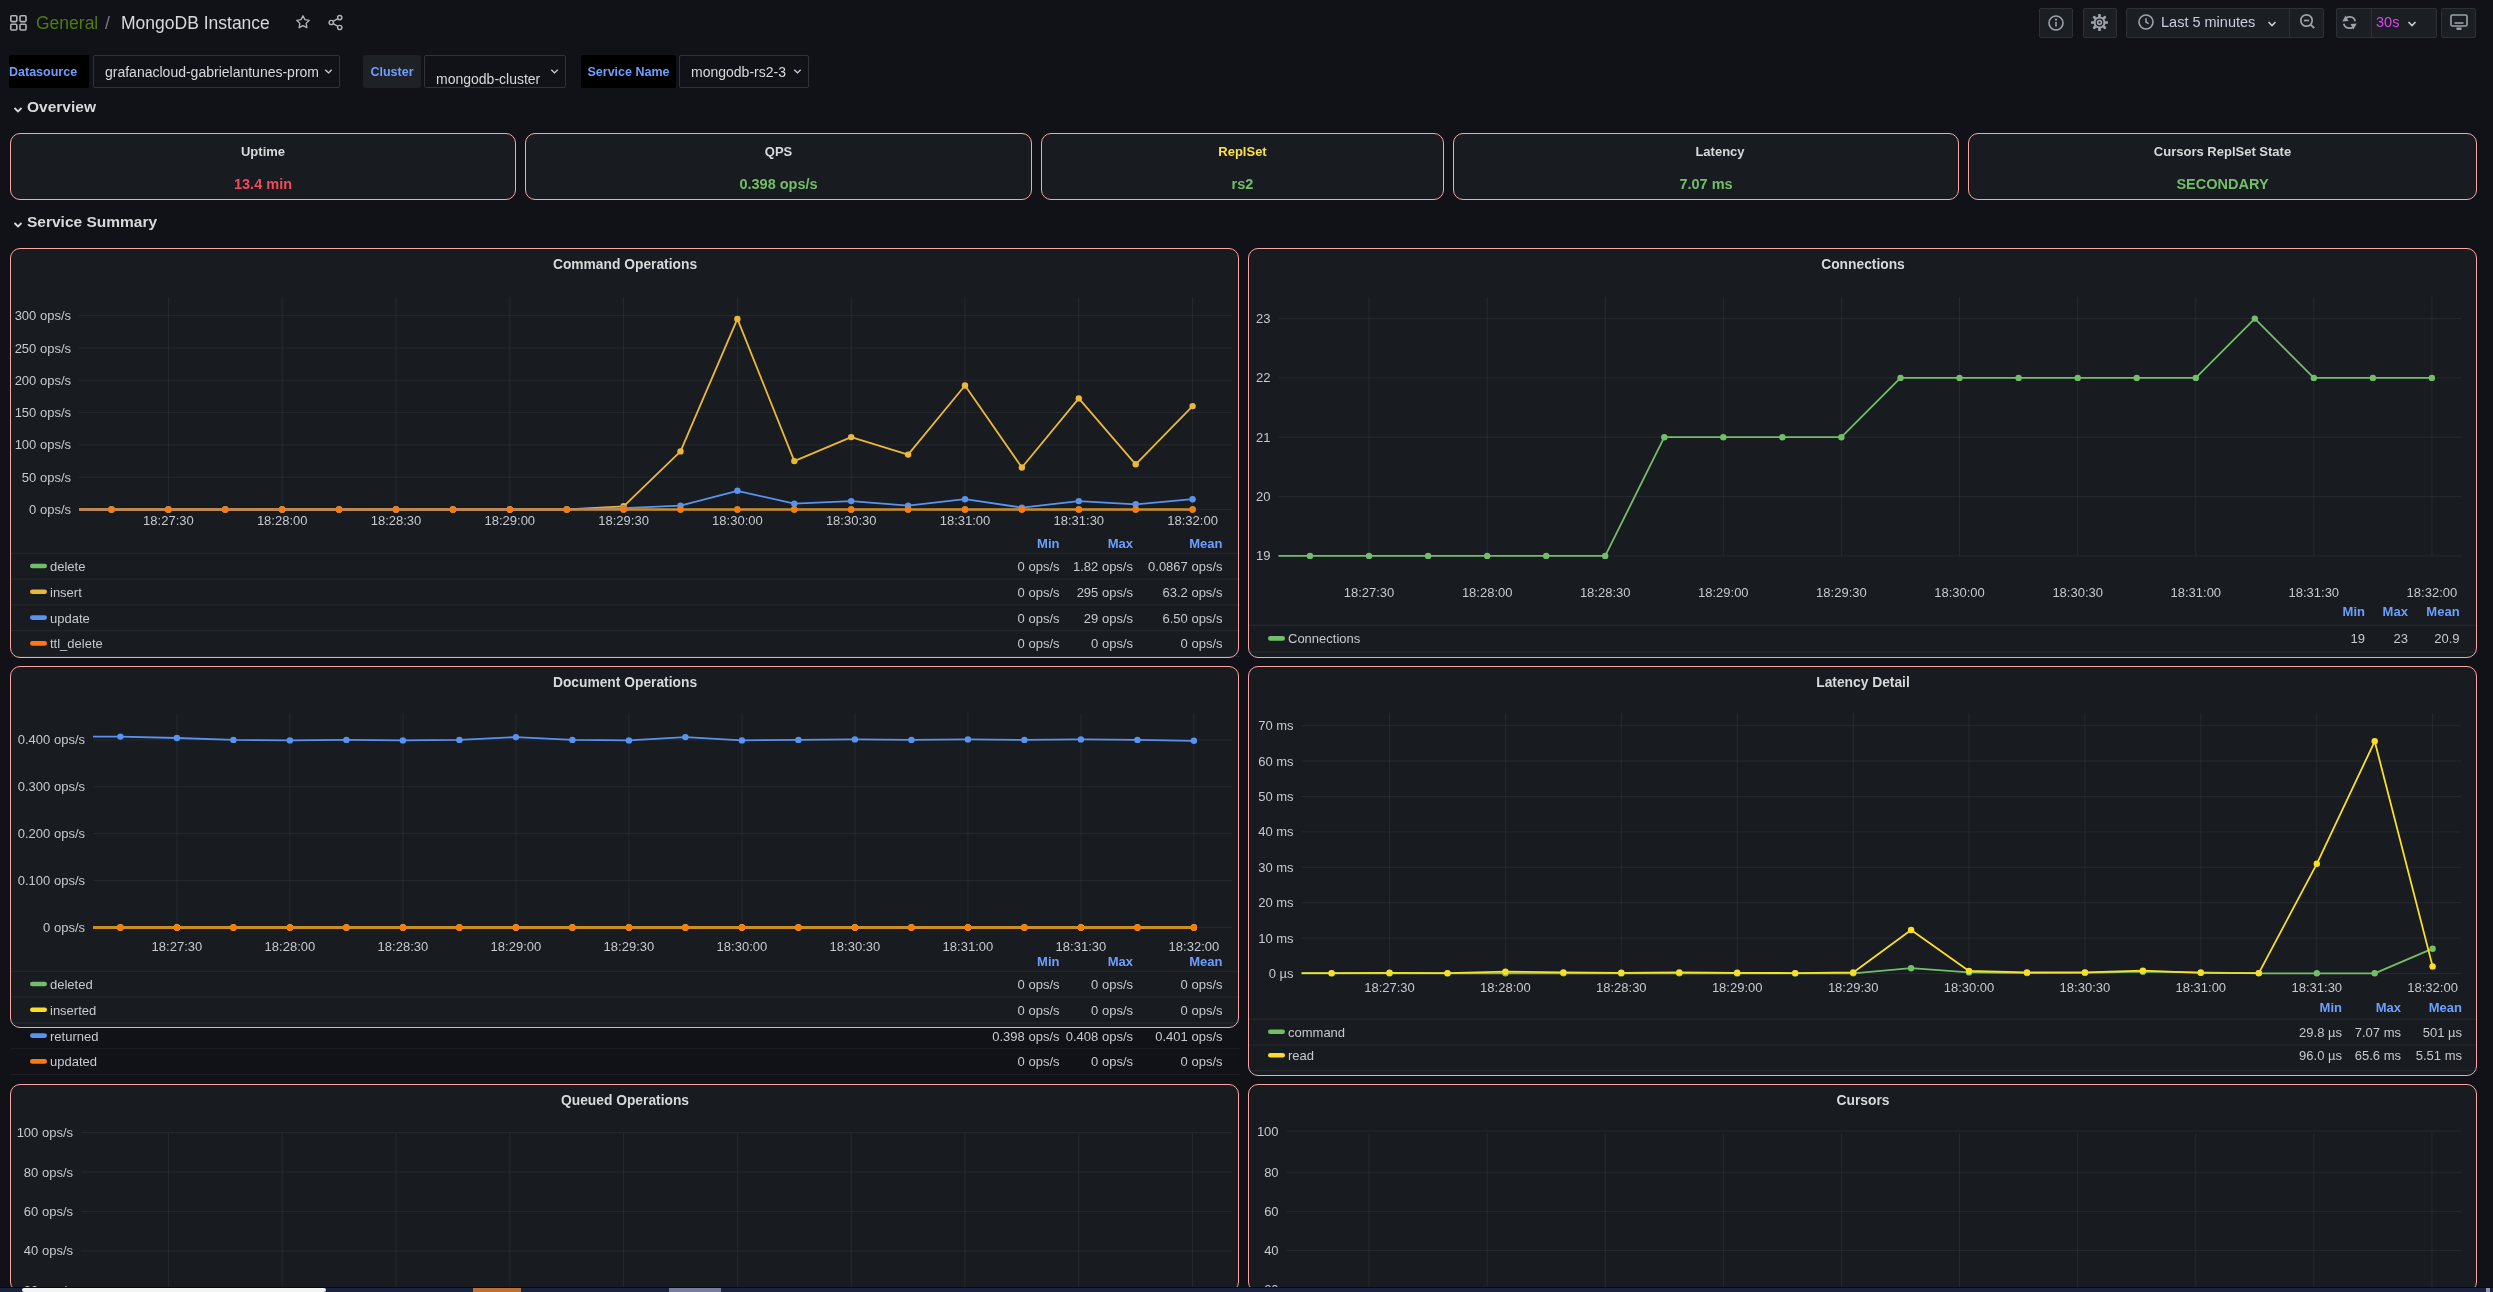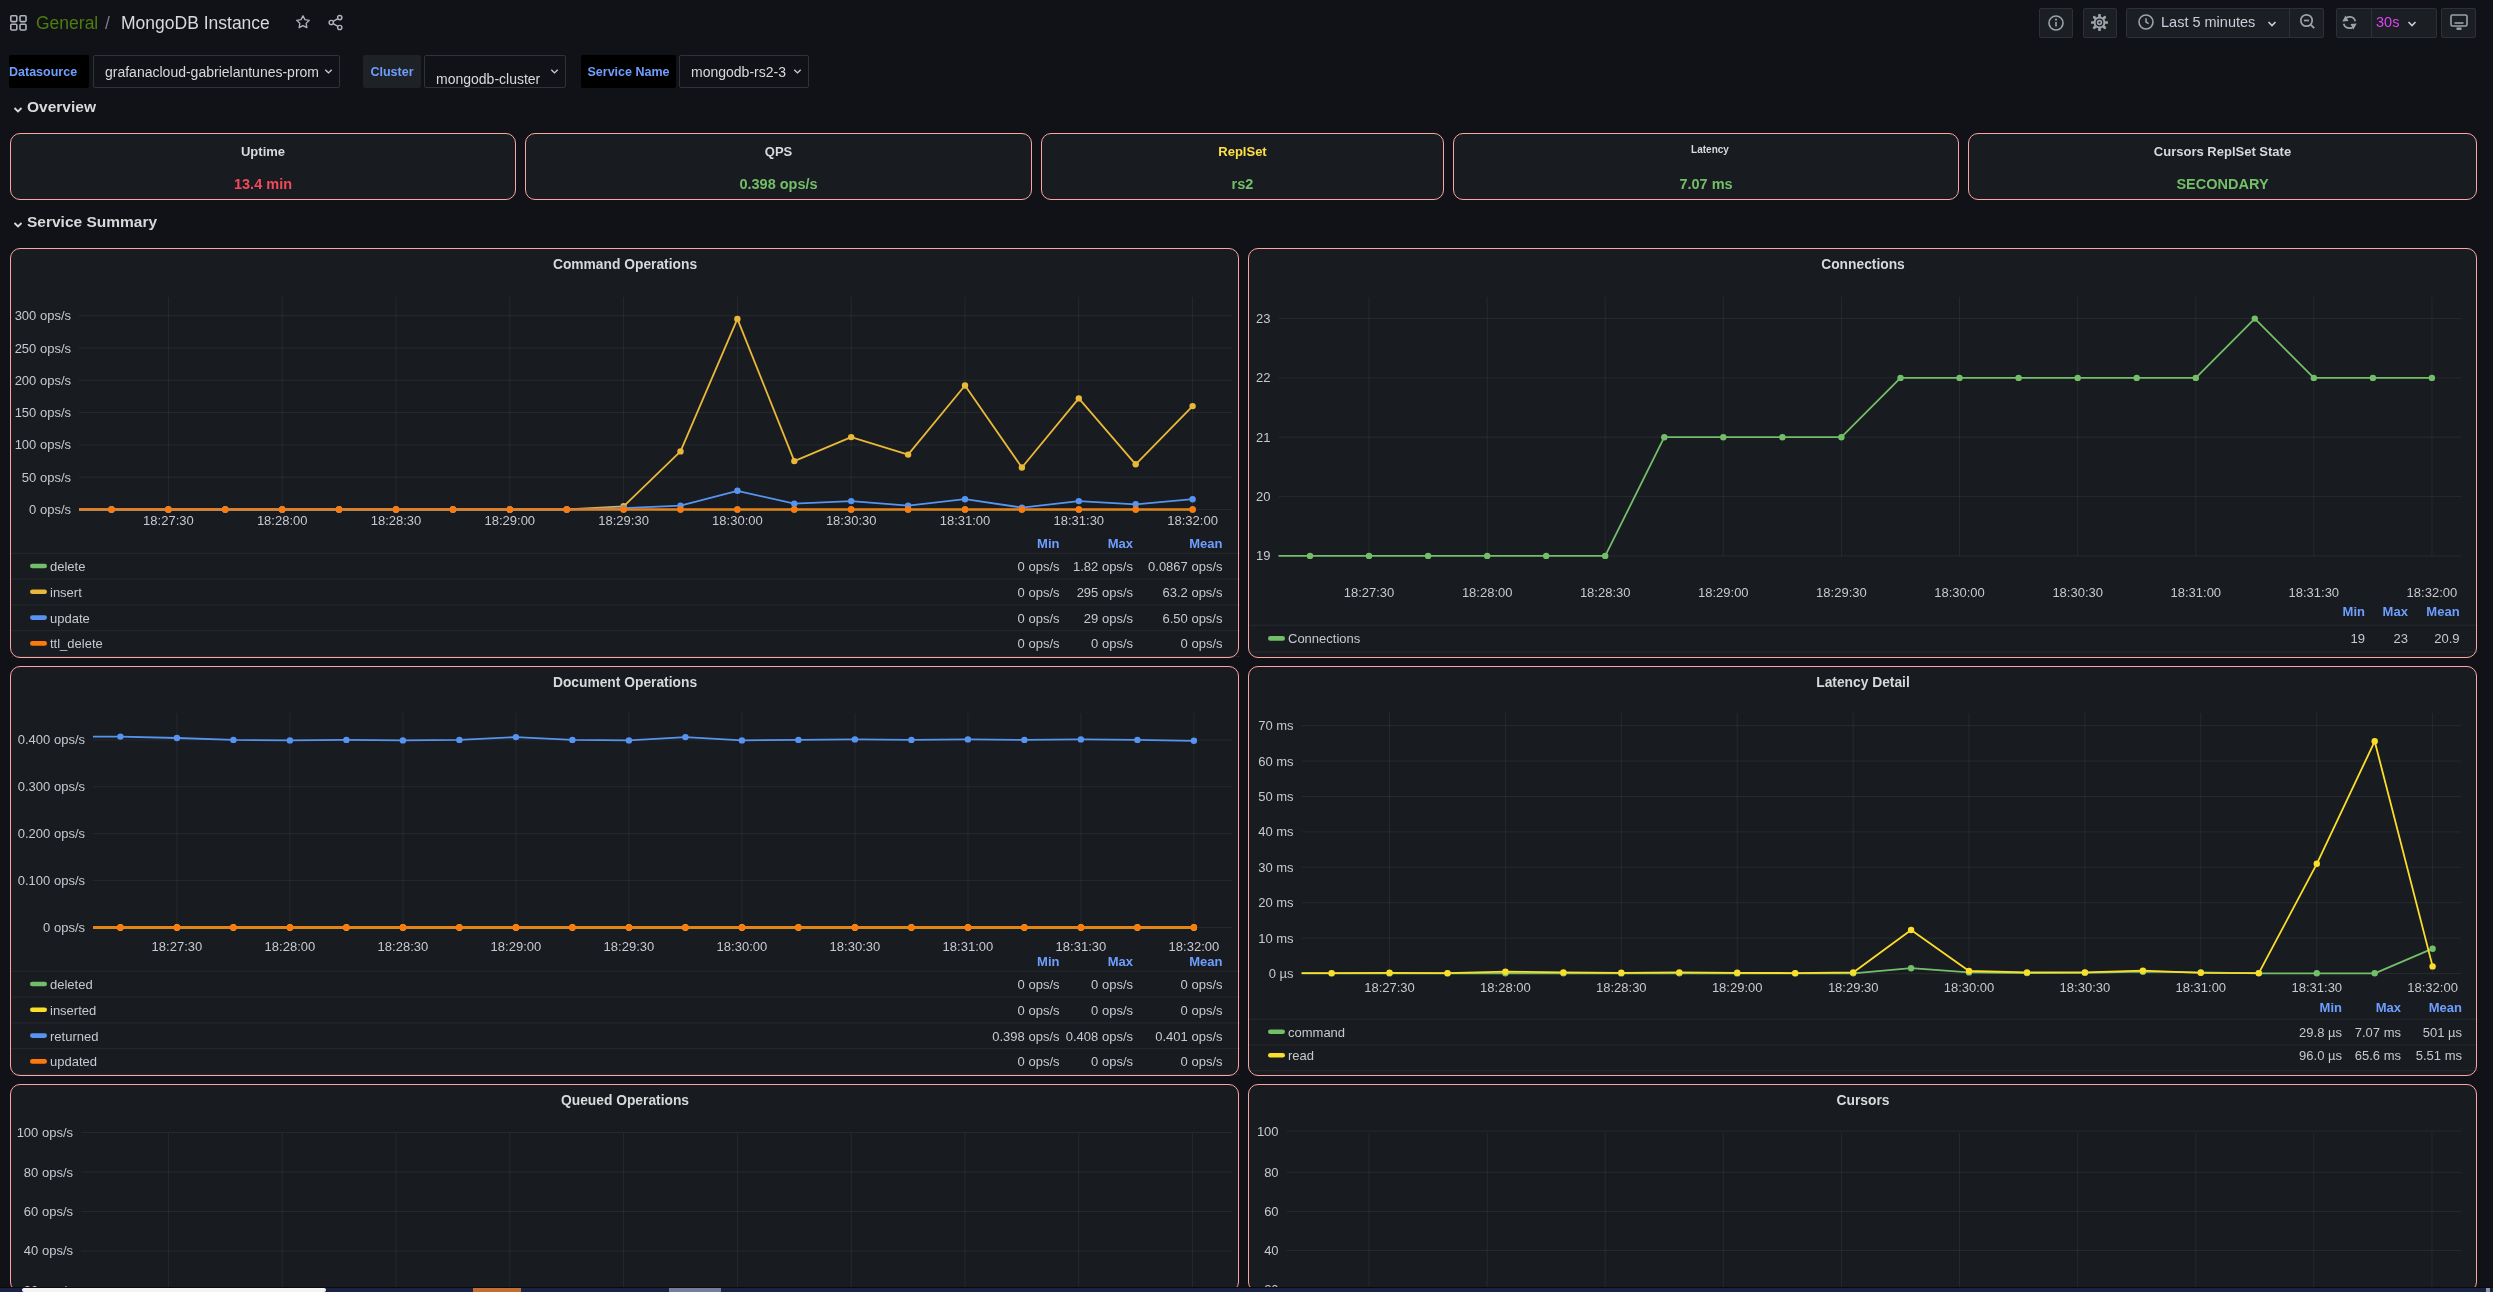--- a/index.html
+++ b/index.html
@@ -127,21 +127,21 @@
 </div>
 <div class="panel" style="left:525px;top:133px;width:507px;height:67px">
 <div style="position:absolute;top:10px;left:0;width:100%;text-align:center;font-size:13px;font-weight:bold;color:#d8d9da">QPS</div>
 <div style="position:absolute;top:42px;left:0;width:100%;text-align:center;font-size:14.5px;font-weight:bold;color:#73bf69">0.398 ops/s</div>
 </div>
 <div class="panel" style="left:1041px;top:133px;width:403px;height:67px">
 <div style="position:absolute;top:10px;left:0;width:100%;text-align:center;font-size:13px;font-weight:bold;color:#fde047">ReplSet</div>
 <div style="position:absolute;top:42px;left:0;width:100%;text-align:center;font-size:14.5px;font-weight:bold;color:#73bf69">rs2</div>
 </div>
 <div class="panel" style="left:1453px;top:133px;width:506px;height:67px">
-<div style="position:absolute;top:10px;left:4px;width:100%;text-align:center;font-size:10px;font-weight:bold;color:#d8d9da">Latency</div>
+<div style="position:absolute;top:10px;left:14px;width:100%;text-align:center;font-size:13px;font-weight:bold;color:#d8d9da">Latency</div>
 <div style="position:absolute;top:42px;left:0;width:100%;text-align:center;font-size:14.5px;font-weight:bold;color:#73bf69">7.07 ms</div>
 </div>
 <div class="panel" style="left:1968px;top:133px;width:509px;height:67px">
 <div style="position:absolute;top:10px;left:0;width:100%;text-align:center;font-size:13px;font-weight:bold;color:#d8d9da">Cursors ReplSet State</div>
 <div style="position:absolute;top:42px;left:0;width:100%;text-align:center;font-size:14.5px;font-weight:bold;color:#73bf69">SECONDARY</div>
 </div>
 <div class="panel" style="left:10px;top:248px;width:1229px;height:410px">
       <svg width="1229" height="410" viewBox="0 0 1229 410" style="position:absolute;left:0;top:0">
         <text x="614" y="20" text-anchor="middle" font-size="13.8" font-weight="bold" fill="#d8d9da">Command Operations</text>
         <line x1="68" y1="260.5" x2="1221" y2="260.5" stroke="rgba(204,204,220,0.08)" stroke-width="1"></line>
@@ -351,21 +351,21 @@
         <text x="1210.6" y="367.1" text-anchor="end" font-size="13" font-weight="bold" fill="#6e9fff">Mean</text>
         <line x1="0" y1="376.2" x2="1229" y2="376.2" stroke="rgba(204,204,220,0.08)" stroke-width="1"></line>
         <line x1="0" y1="403.0" x2="1229" y2="403.0" stroke="rgba(204,204,220,0.08)" stroke-width="1"></line>
         <rect x="19" y="387.1" width="17" height="4.6" rx="2.3" fill="#73bf69"></rect>
         <text x="39" y="394.3" font-size="13" fill="#c8c9d0">Connections</text>
         <text x="1116" y="394.3" text-anchor="end" font-size="13" fill="#c8c9d0">19</text>
         <text x="1158.9" y="394.3" text-anchor="end" font-size="13" fill="#c8c9d0">23</text>
         <text x="1210.6" y="394.3" text-anchor="end" font-size="13" fill="#c8c9d0">20.9</text>
       </svg>
     </div>
-<div class="panel" style="left:10px;top:666px;width:1229px;height:410px">
+<div class="panel" style="left:10px;top:666px;width:1229px;height:362px">
       <svg width="1229" height="410" viewBox="0 0 1229 410" style="position:absolute;left:0;top:0">
         <text x="614" y="20" text-anchor="middle" font-size="13.8" font-weight="bold" fill="#d8d9da">Document Operations</text>
         <line x1="82" y1="260.5" x2="1221" y2="260.5" stroke="rgba(204,204,220,0.08)" stroke-width="1"></line>
         <text x="74" y="265.0" text-anchor="end" font-size="13" fill="#c8c9d0">0 ops/s</text>
         <line x1="82" y1="213.6" x2="1221" y2="213.6" stroke="rgba(204,204,220,0.08)" stroke-width="1"></line>
         <text x="74" y="218.1" text-anchor="end" font-size="13" fill="#c8c9d0">0.100 ops/s</text>
         <line x1="82" y1="166.7" x2="1221" y2="166.7" stroke="rgba(204,204,220,0.08)" stroke-width="1"></line>
         <text x="74" y="171.2" text-anchor="end" font-size="13" fill="#c8c9d0">0.200 ops/s</text>
         <line x1="82" y1="119.8" x2="1221" y2="119.8" stroke="rgba(204,204,220,0.08)" stroke-width="1"></line>
         <text x="74" y="124.3" text-anchor="end" font-size="13" fill="#c8c9d0">0.300 ops/s</text>

